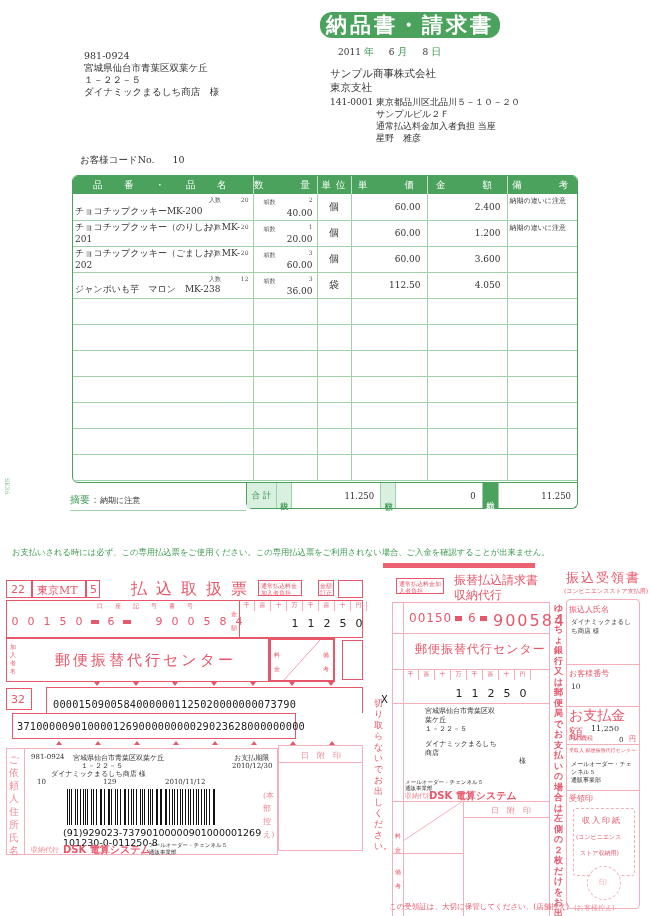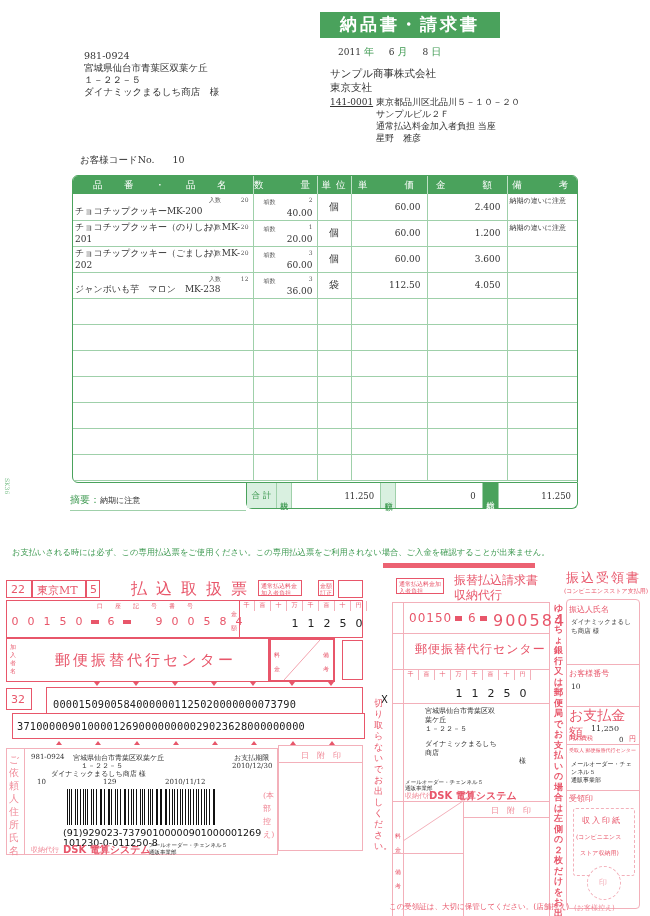--- a/index.html
+++ b/index.html
@@ -1,35 +1,35 @@
 <!DOCTYPE html>
 <html><head>
 <meta charset="utf-8">
 <style>
   * { box-sizing: border-box; margin: 0; padding: 0; }
   html, body { width: 650px; height: 916px; background: #fff; overflow: hidden; }
   body { position: relative; font-family: "DejaVu Serif", "Liberation Serif", serif; color: #333; font-size: 9px; }
   .abs { position: absolute; }
 
   
-  .title-box { left: 320px; top: 12px; width: 180px; height: 26px; background: #4aa25c; border-radius: 0; color: #fff;
-    font-family: Liberation Serif, serif; font-size: 17px; font-weight: bold; letter-spacing: 3px; text-align: center; line-height: 26px; }
+  .title-box { left: 320px; top: 12px; width: 180px; height: 26px; background: #4aa25c; border-radius: 12px; color: #fff;
+    font-family: Liberation Serif, serif; font-size: 21px; font-weight: bold; letter-spacing: 3px; text-align: center; line-height: 26px; }
 
   .date { left: 338px; top: 45px; font-size: 9px; }
   .date span { display: inline-block; }
   .date .unit { color: #3f9a52; font-size: 10px; margin: 0 12px 0 3px; }
 
   .addr-left { left: 84px; top: 50px; font-size: 9.5px; line-height: 12px; }
   .cust-code { left: 80px; top: 154px; font-size: 9.5px; }
   .cust-code .v { margin-left: 18px; }
 
   .issuer { left: 330px; top: 66px; font-size: 10.5px; line-height: 14px; }
   .issuer-detail { left: 330px; top: 96px; font-size: 9px; line-height: 12px; }
   .issuer-detail .row { display: flex; }
-  .issuer-detail .zip { width: 46px; text-decoration: underline; }
+  .issuer-detail .zip { width: 46px; }
   .issuer-detail .fax { margin-left: 28px; }
 
   
   .tbl { left: 72px; top: 175px; width: 506px; height: 308px; border: 1.5px solid #4aa25c; border-radius: 6px 6px 0 6px; overflow: hidden; }
   .tbl table { border-collapse: collapse; width: 100%; table-layout: fixed; }
   .tbl th { background: #4aa25c; color: #fff; font-weight: normal; font-size: 9.5px; height: 18px; letter-spacing: 6px; border-right: 1px solid #bfe0c6; }
   .tbl td { height: 26px; border-bottom: 1px solid #9fd0aa; border-right: 1px solid #9fd0aa; position: relative; vertical-align: bottom; font-size: 9px; }
   .tbl td.name { padding: 0 0 2px 2px; }
   .tbl td.qty { text-align: right; padding: 0 4px 2px 0; }
   .tbl td.unit { text-align: center; vertical-align: middle; font-size: 10px; }
@@ -354,21 +354,21 @@
   </div>
   <div class="rbox" style="left:336px;top:60px;width:21px;height:40px"></div>
 
   <div id="tri-top"></div>
   <div class="rbox" style="left:0;top:108px;width:26px;height:22px">
     <div class="rtext" style="left:4px;top:4px;font-size:11px">32</div>
   </div>
   <div class="rbox" style="left:40px;top:107px;width:317px;height:26px;border-bottom:none">
     <div class="ocr" style="position:absolute;left:6px;top:10px">00001509005840000001125020000000073790</div>
   </div>
-  <div class="rbox" style="left:6px;top:133px;width:353px;height:26px">
+  <div class="rbox" style="left:6px;top:133px;width:284px;height:26px">
     <div class="ocr" style="position:absolute;left:4px;top:6px">371000009010000126900000000029023628000000000</div>
   </div>
   <div id="tri-bot"></div>
 
   <div class="rbox" style="left:0;top:168px;width:272px;height:107px;border-color:#f3b0ba">
     <div class="rtext" style="left:2px;top:4px;width:12px;font-size:10px;line-height:13px;font-family:'DejaVu Serif',serif;color:#f08a98">ご依頼人住所氏名</div>
     <div style="position:absolute;left:17px;top:0;width:1px;height:105px;background:#f3b0ba"></div>
     <div class="abs" style="left:24px;top:4px;font-size:7px;color:#333">981-0924</div>
     <div class="abs" style="left:66px;top:4px;font-size:7px;color:#333">宮城県仙台市青葉区双葉ケ丘</div>
     <div class="abs" style="left:74px;top:12px;font-size:7px;color:#333">１－２２－５</div>

